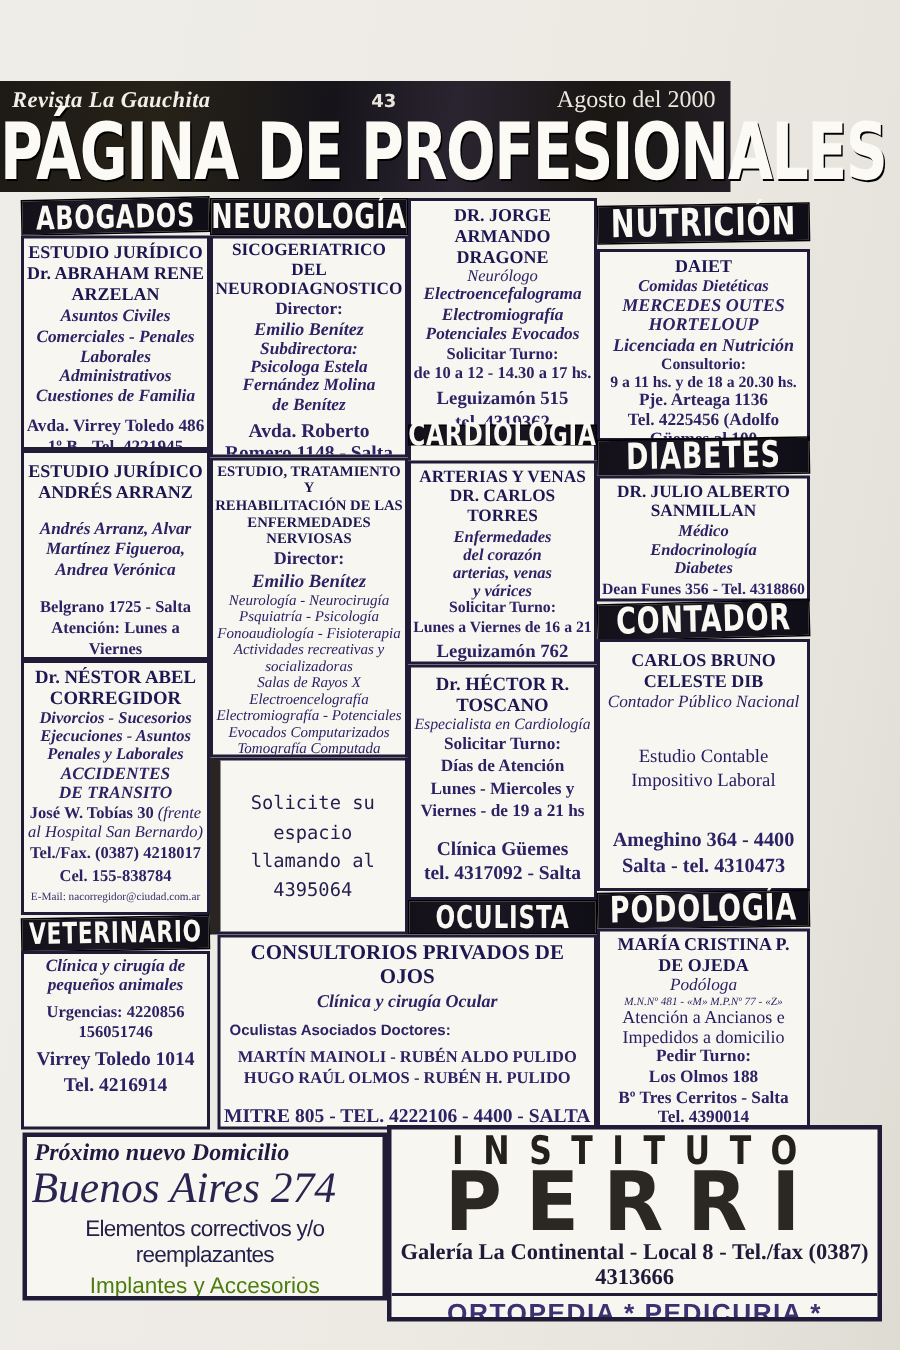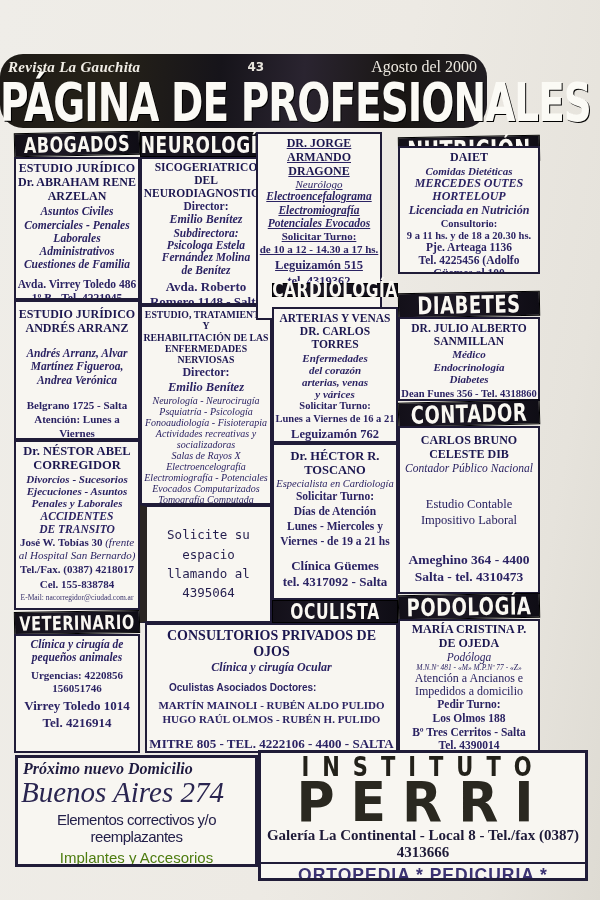--- a/index.html
+++ b/index.html
@@ -26,21 +26,21 @@
   .it{font-style:italic;font-weight:bold;}
   .bd{font-weight:bold;}
   .mono{font-family:"DejaVu Sans Mono",monospace;color:#241e4e;}
   .sans{font-family:"Liberation Sans",sans-serif;}
 </style>
 </head>
 <body>
 
 <div class="page">
 
-  <div class="abs topdark" style="left:0;top:54;top:54px;width:487px;height:74px;border-radius:23px;">
+  <div class="abs topdark" style="left:0;top:54;top:54px;width:487px;height:74px;">
     <div class="toprow">
       <span class="mag">Revista La Gauchita</span>
       <span class="pgnum">43</span>
       <span class="date">Agosto del 2000</span>
     </div>
     <div class="bigtitle">
       <span>PÁGINA DE PROFESIONALES</span>
     </div>
   </div>
 
@@ -139,21 +139,21 @@
 
   </div>
 
   <div class="box abs" style="left:140px;top:505px;width:132px;height:118px;border-left:7px solid #2a2522;display:flex;align-items:center;justify-content:center;">
     <div class="pre mono" style="font-size:12.5px;line-height:1.55;">Solicite su
 espacio
 llamando al
 4395064</div>
   </div>
 
-  <div class="box abs" style="left:256px;top:132px;width:126px;height:188px;text-decoration:underline;">
+  <div class="box abs" style="left:272px;top:132px;width:126px;height:188px;">
     <div class="pre t" style="font-size:12px;line-height:1.15;margin-top:1px;">DR. JORGE
 ARMANDO DRAGONE</div>
     <div class="it" style="font-size:11px;font-weight:normal;">Neurólogo</div>
     <div class="pre it" style="font-size:11.5px;line-height:1.15;">Electroencefalograma
 Electromiografía
 Potenciales Evocados</div>
     <div class="pre bd" style="font-size:11px;line-height:1.2;">Solicitar Turno:
 de 10 a 12 - 14.30 a 17 hs.</div>
     <div class="pre bd" style="font-size:12.5px;line-height:1.25;margin-top:2px;">Leguizamón 515
 tel. 4319362</div>
@@ -185,21 +185,21 @@
 Lunes - Miercoles y
 Viernes - de 19 a 21 hs</div>
     <div class="pre bd" style="font-size:13px;line-height:1.25;margin-top:9px;">Clínica Güemes
 tel. 4317092 - Salta</div>
   </div>
 
   <div class="hdr abs" style="left:398px;top:136px;width:142px;height:26px;transform:rotate(-1deg);">
     <span style="font-size:19px;">NUTRICIÓN</span>
   </div>
 
-  <div class="box abs" style="left:398px;top:146px;width:142px;height:128px;">
+  <div class="box abs" style="left:398px;top:166px;width:142px;height:128px;">
     <div class="t" style="font-size:12px;">DAIET</div>
     <div class="it" style="font-size:11px;">Comidas Dietéticas</div>
     <div class="pre it" style="font-size:12px;line-height:1.1;">MERCEDES OUTES
 HORTELOUP</div>
     <div class="it" style="font-size:12px;">Licenciada en Nutrición</div>
     <div class="pre bd" style="font-size:10.5px;line-height:1.1;">Consultorio:
 9 a 11 hs. y de 18 a 20.30 hs.</div>
     <div class="pre bd" style="font-size:11.5px;line-height:1.1;">Pje. Arteaga 1136
 Tel. 4225456 (Adolfo
 Güemes al 100</div>
@@ -249,21 +249,21 @@
 Tel. 4390014</div>
   </div>
 
   <div class="hdr abs" style="left:272px;top:600px;width:126px;height:23px;">
     <span style="font-size:15.5px;">OCULISTA</span>
   </div>
 
   <div class="box abs" style="left:145px;top:623px;width:253px;height:130px;">
     <div class="t" style="font-size:14px;margin-top:1px;">CONSULTORIOS PRIVADOS DE OJOS</div>
     <div class="it" style="font-size:12px;">Clínica y cirugía Ocular</div>
-    <div class="bd sans" style="font-size:10px;text-align:left;padding-left:21px;margin-top:7px;">Oculistas Asociados Doctores:</div>
+    <div class="bd sans" style="font-size:10px;text-align:left;padding-left:5px;margin-top:7px;">Oculistas Asociados Doctores:</div>
     <div class="pre bd" style="font-size:11px;line-height:1.25;margin-top:6px;">MARTÍN MAINOLI - RUBÉN ALDO PULIDO
 HUGO RAÚL OLMOS - RUBÉN H. PULIDO</div>
     <div class="bd" style="font-size:13px;margin-top:9px;">MITRE 805 - TEL. 4222106 - 4400 - SALTA</div>
   </div>
 
   <div class="box abs" style="left:15px;top:755px;width:243px;height:112px;border-width:3px;">
     <div class="it" style="font-size:16px;text-align:left;padding-left:4px;color:#1f1b40;">Próximo nuevo Domicilio</div>
     <div style="font-style:italic;font-size:29px;line-height:1;text-align:left;padding-left:2px;color:#2a2550;">Buenos Aires 274</div>
     <div class="sans" style="font-size:15px;margin-top:4px;color:#24204a;letter-spacing:-0.5px;">Elementos correctivos y/o reemplazantes</div>
     <div class="sans" style="font-size:15px;margin-top:4px;color:#4d7c0f;">Implantes y Accesorios</div>

